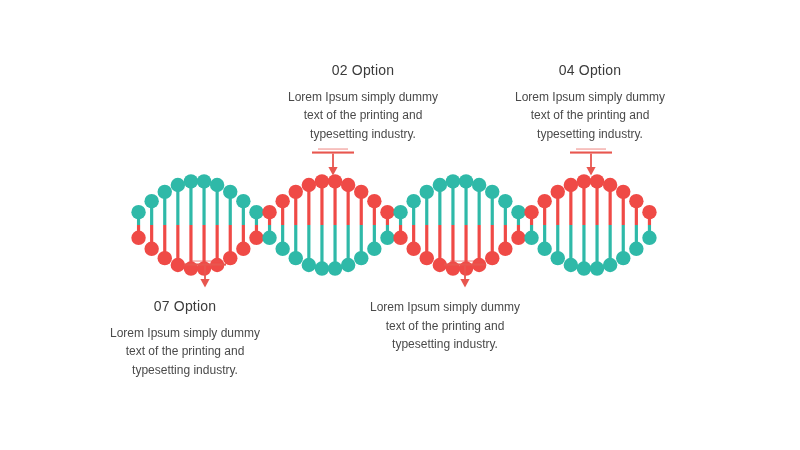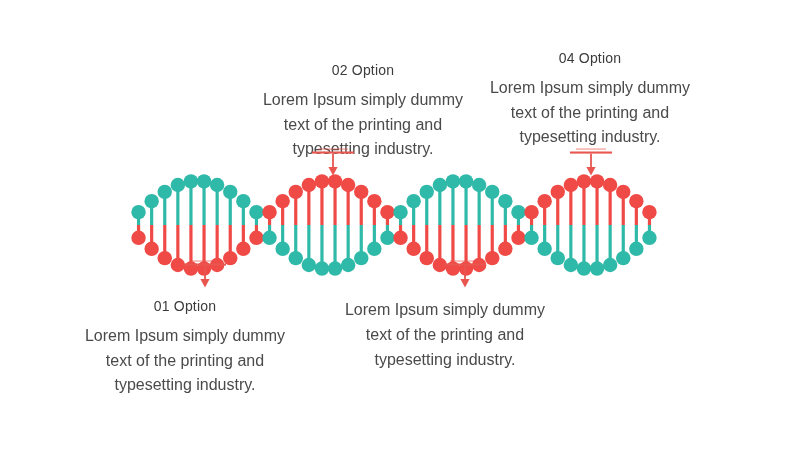--- a/index.html
+++ b/index.html
@@ -37,32 +37,32 @@
   .callout-title {
     font-size: 14px;
     font-weight: 400;
     color: #3b3b3b;
     letter-spacing: 0.2px;
     margin: 0 0 9px 0;
     line-height: 1.2;
     white-space: nowrap;
   }
   .callout-body {
-    font-size: 16px;
+    font-size: 12px;
     font-weight: 400;
     color: #4a4a4a;
     line-height: 1.55;
     margin: 0;
   }
   .callout-body span { display: block; }
 
   #callout-01 { left: 65px;  top: 298px; }
   #callout-02 { left: 243px; top: 62px;  }
   #callout-03 { left: 325px; top: 298px; }
-  #callout-04 { left: 470px; top: 50px;  }
+  #callout-04 { left: 470px; top: 62px;  }
 
   
   .connector {
     position: absolute;
     width: 44px;
     height: 34px;
   }
   #connector-01 { left: 183px; top: 258px; }
   #connector-02 { left: 311px; top: 146px; }
   #connector-03 { left: 443px; top: 258px; }
@@ -238,21 +238,21 @@
         <circle cx="636.35" cy="201.20235150963677" r="7.2" fill="#ef4a46"></circle>
         <circle cx="636.35" cy="248.79764849036323" r="7.2" fill="#2fb9a8"></circle>
         <line x1="649.45" y1="212.21192479351146" x2="649.45" y2="225" stroke="#ef4a46" stroke-width="3.2" stroke-linecap="butt"></line>
         <line x1="649.45" y1="225" x2="649.45" y2="237.78807520648854" stroke="#2fb9a8" stroke-width="3.2" stroke-linecap="butt"></line>
         <circle cx="649.45" cy="212.21192479351146" r="7.2" fill="#ef4a46"></circle>
         <circle cx="649.45" cy="237.78807520648854" r="7.2" fill="#2fb9a8"></circle>
       </g>
     </svg>
 
   <div class="callout" id="callout-01">
-    <p class="callout-title">01 Option</p>
+    <p class="callout-title">07 Option</p>
     <p class="callout-body">
       <span>Lorem Ipsum simply dummy</span>
       <span>text of the printing and</span>
       <span>typesetting industry.</span>
     </p>
   </div>
 
   <div class="callout" id="callout-02">
     <p class="callout-title">02 Option</p>
     <p class="callout-body">

